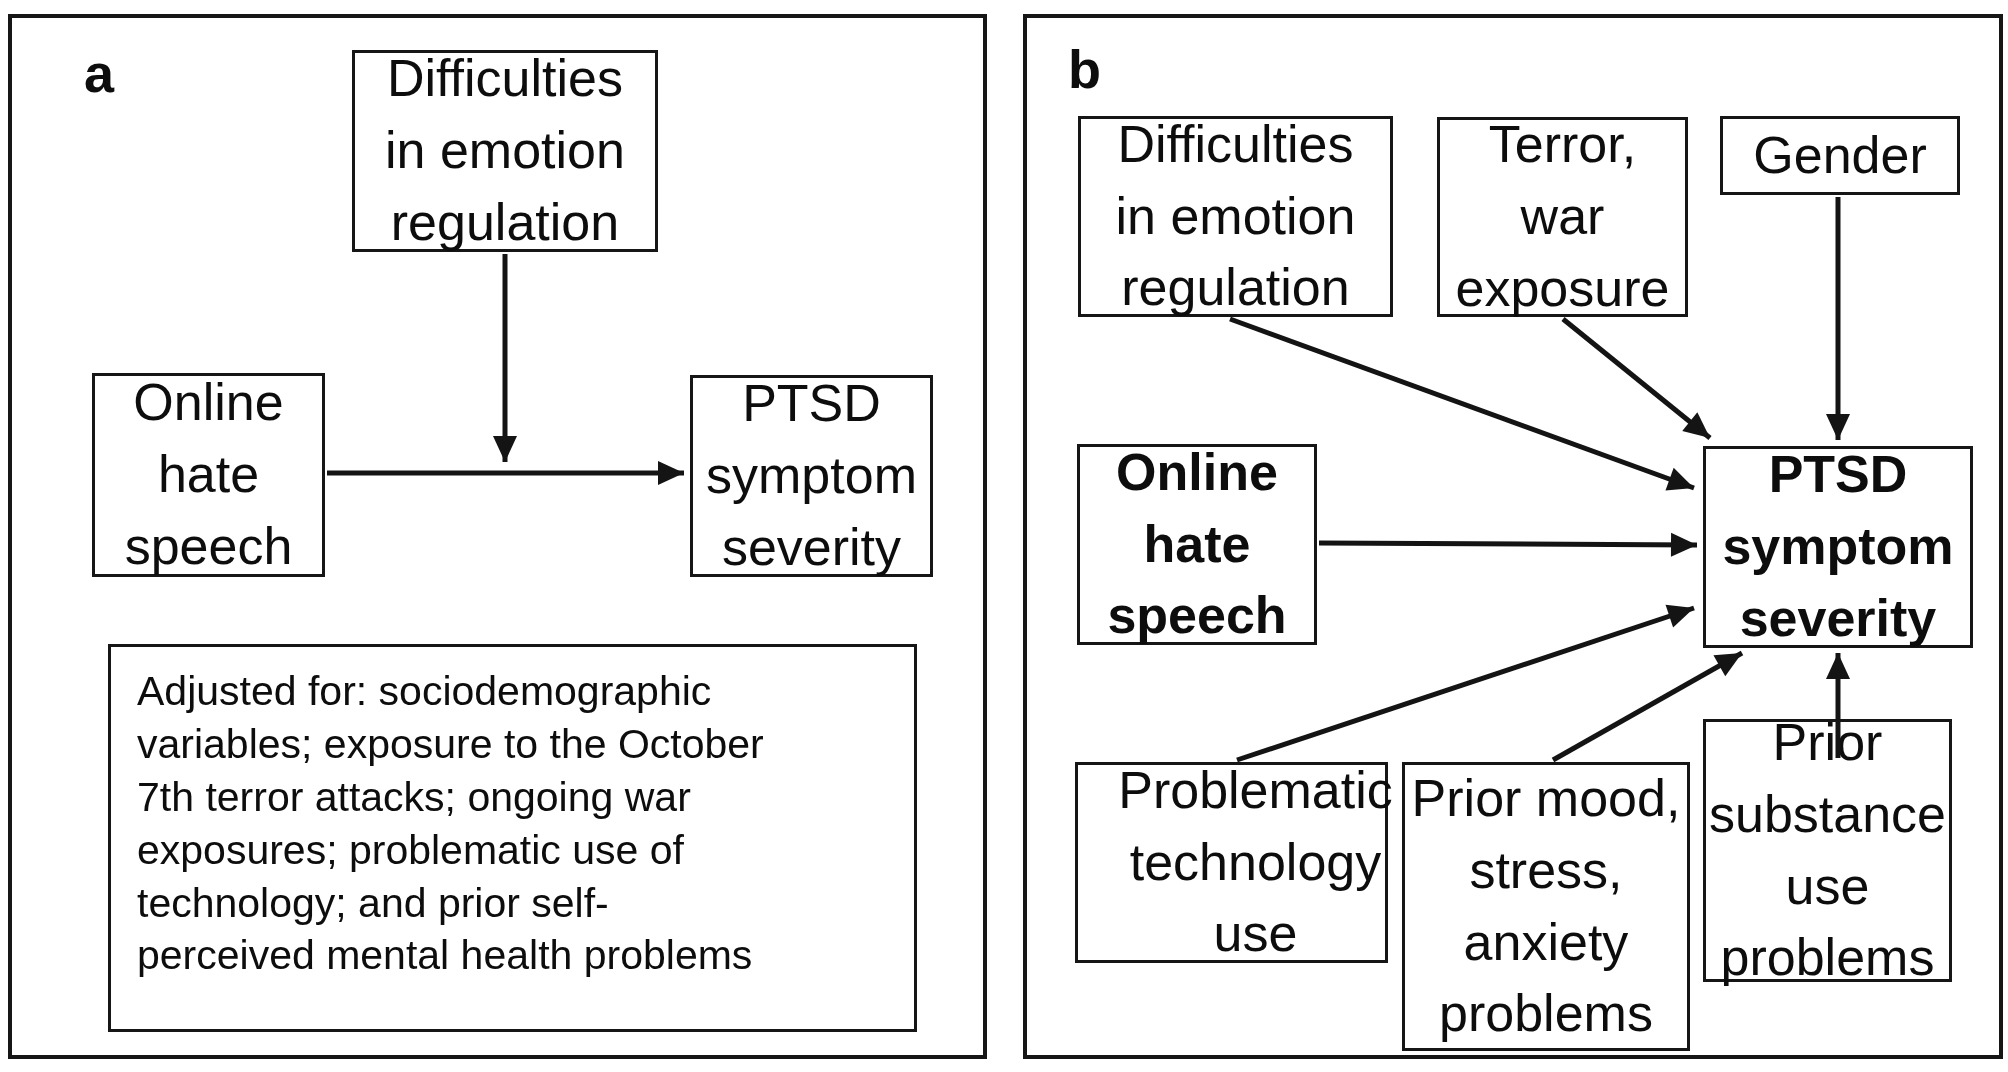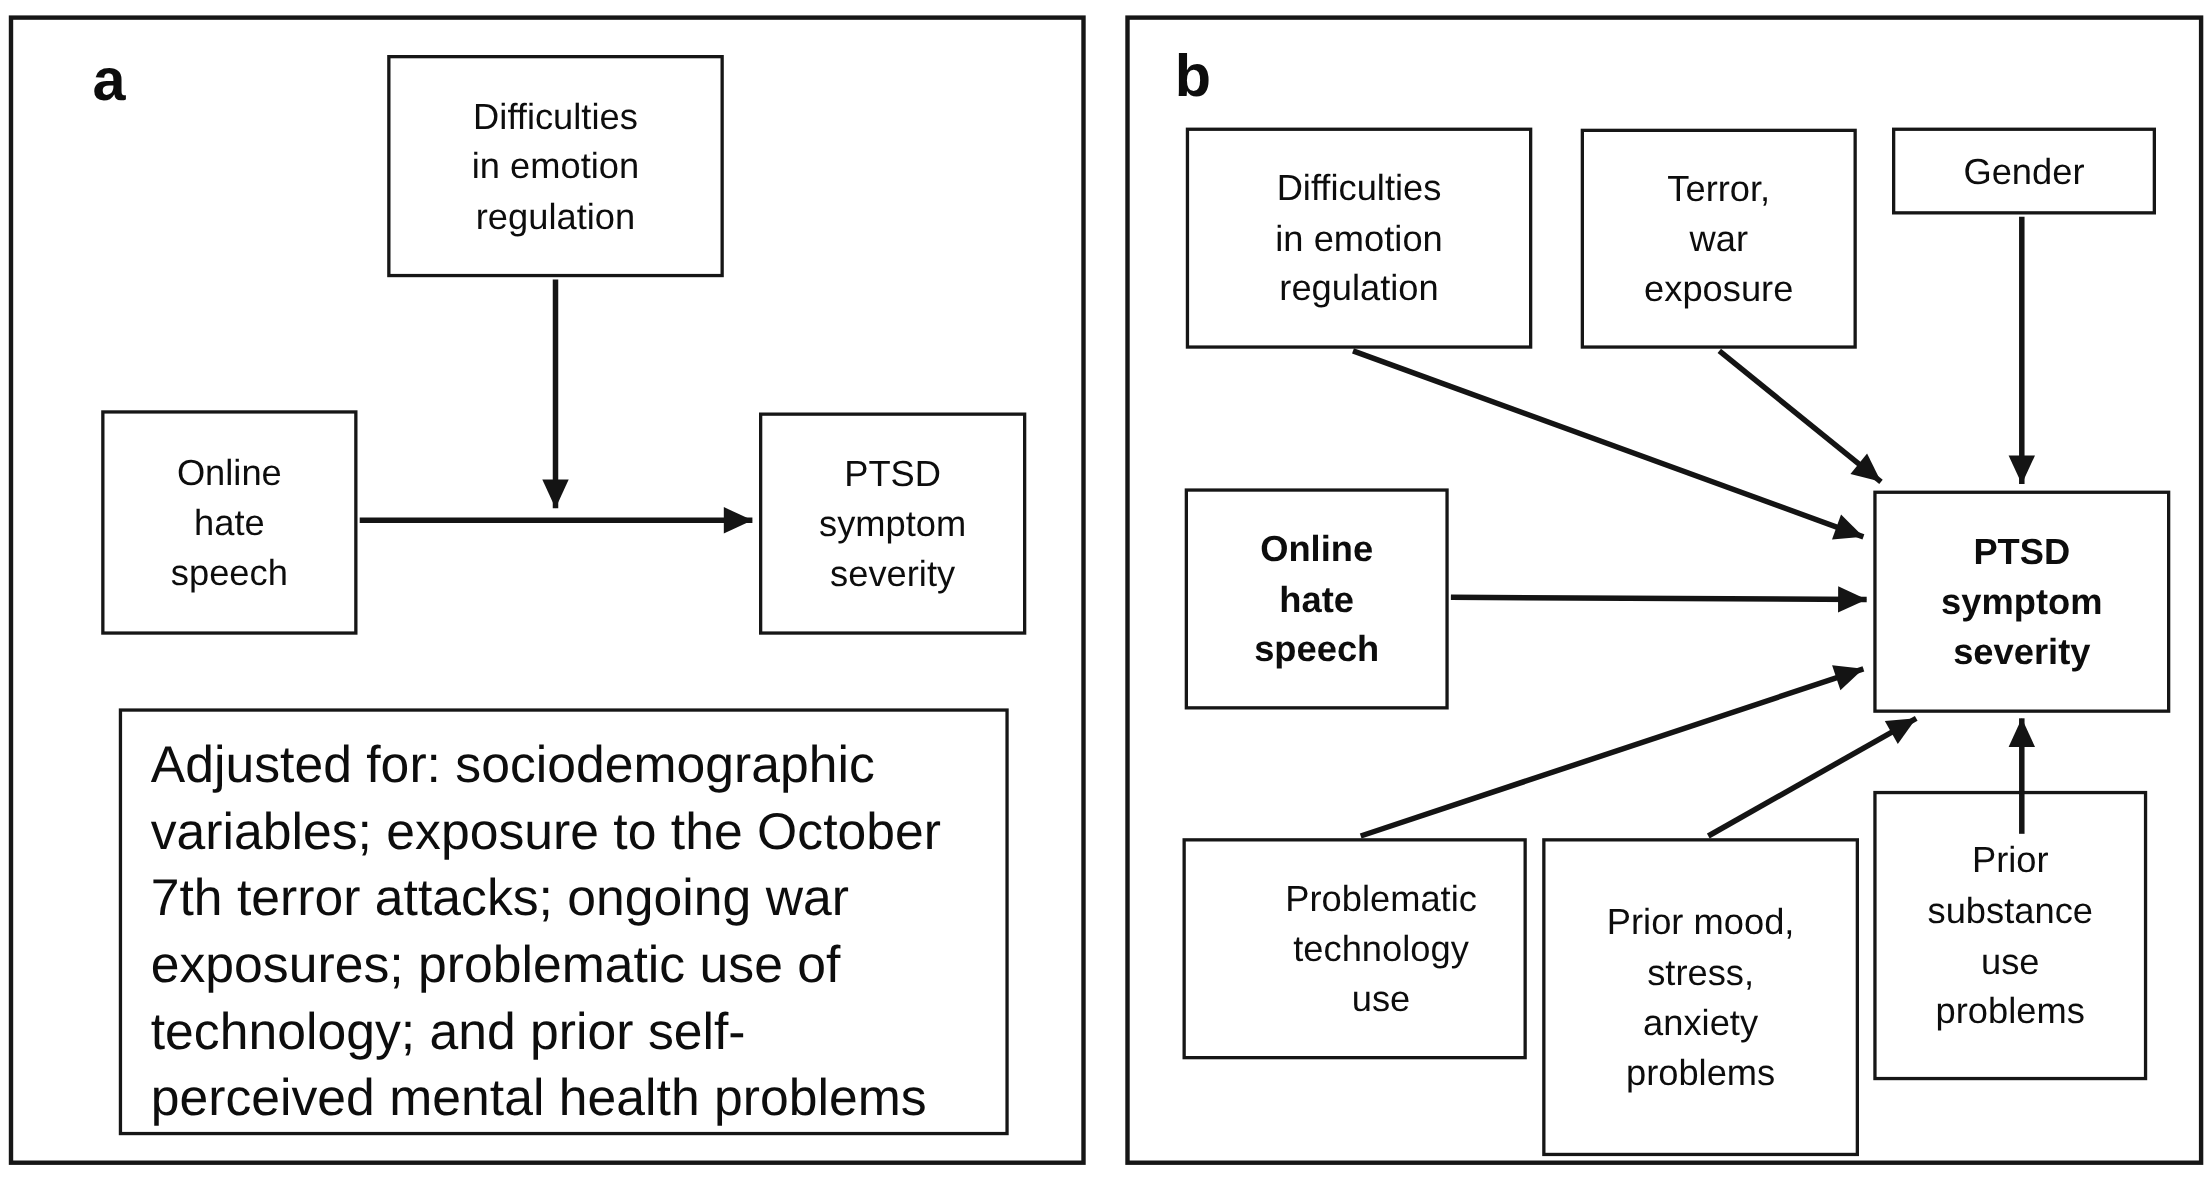--- a/index.html
+++ b/index.html
@@ -27,31 +27,31 @@
   }
   .node {
     position: absolute;
     border: 3px solid #161616;
     background: #ffffff;
     display: flex;
     align-items: center;
     justify-content: center;
     text-align: center;
     white-space: pre-line;
-    font-size: 33px;
+    font-size: 52px;
     line-height: 1.38;
     color: #0d0d0d;
   }
   .node.bold { font-weight: bold; }
   .node.note {
     align-items: flex-start;
     justify-content: flex-start;
     text-align: left;
     padding: 18px 10px 10px 26px;
-    font-size: 47px;
+    font-size: 41px;
     line-height: 1.29;
   }
   svg.arrows {
     position: absolute;
     left: 0; top: 0;
     width: 2008px;
     height: 1072px;
     pointer-events: none;
   }
   svg.arrows line { stroke: #141414; stroke-width: 5; }

